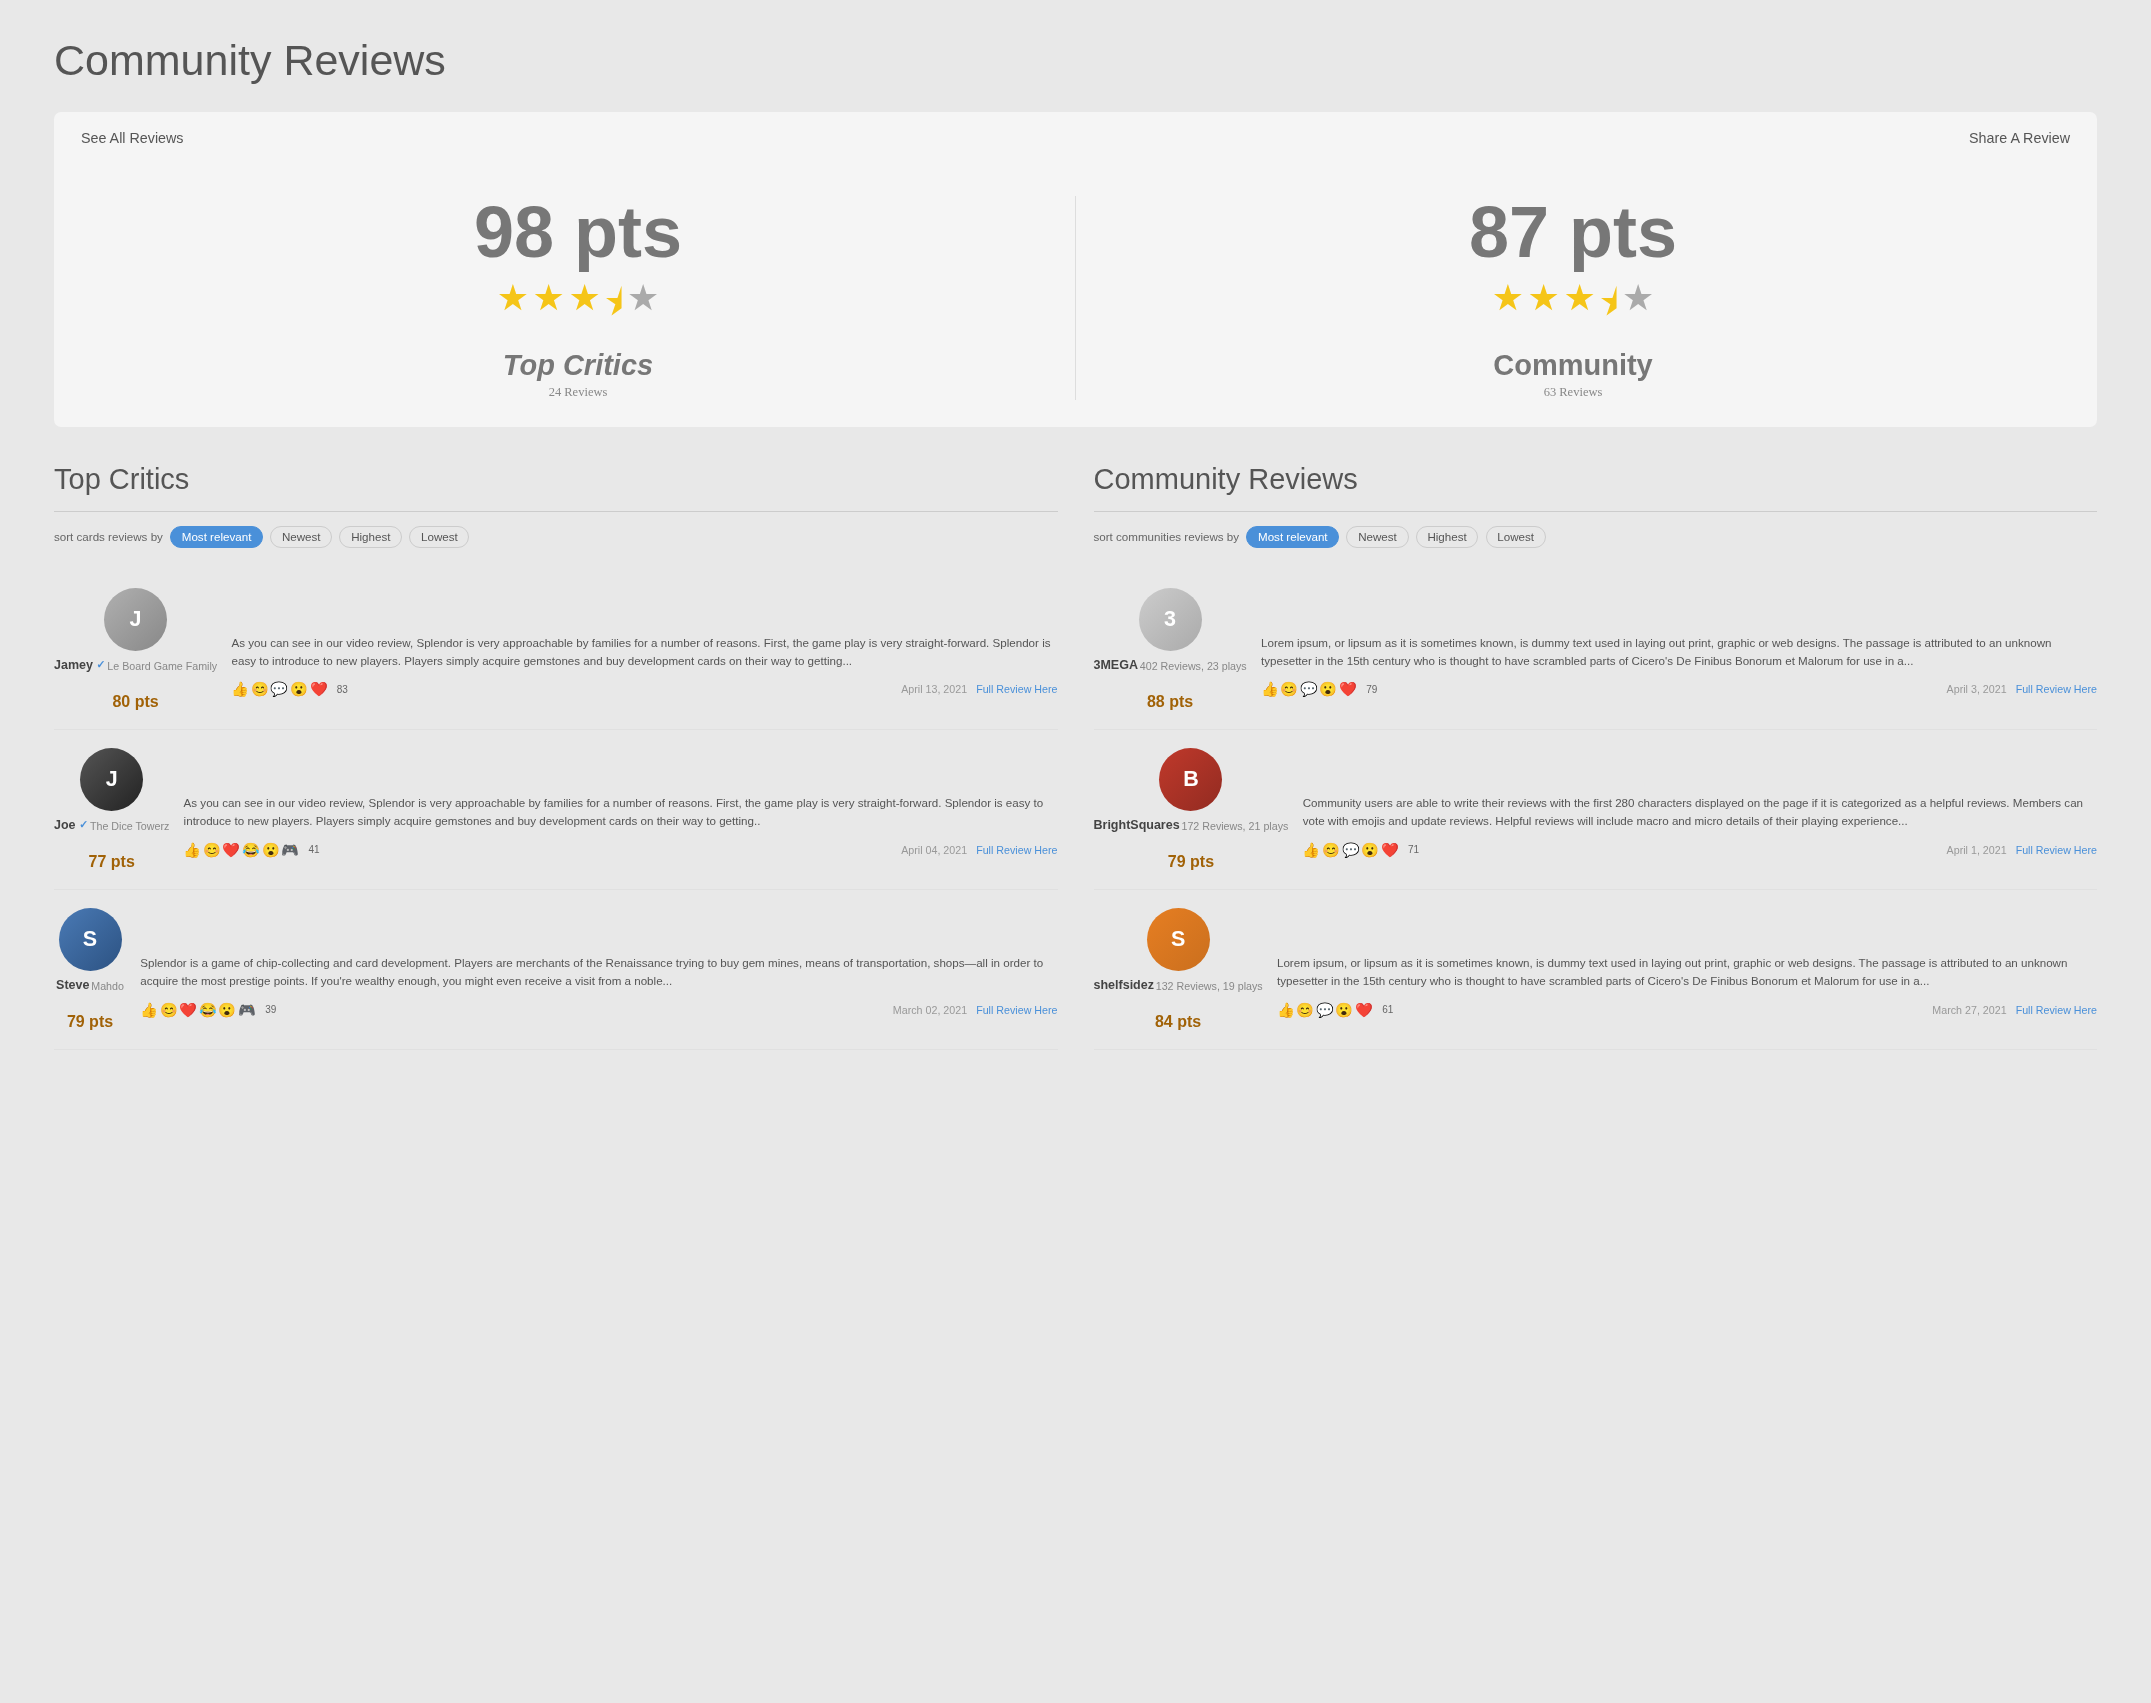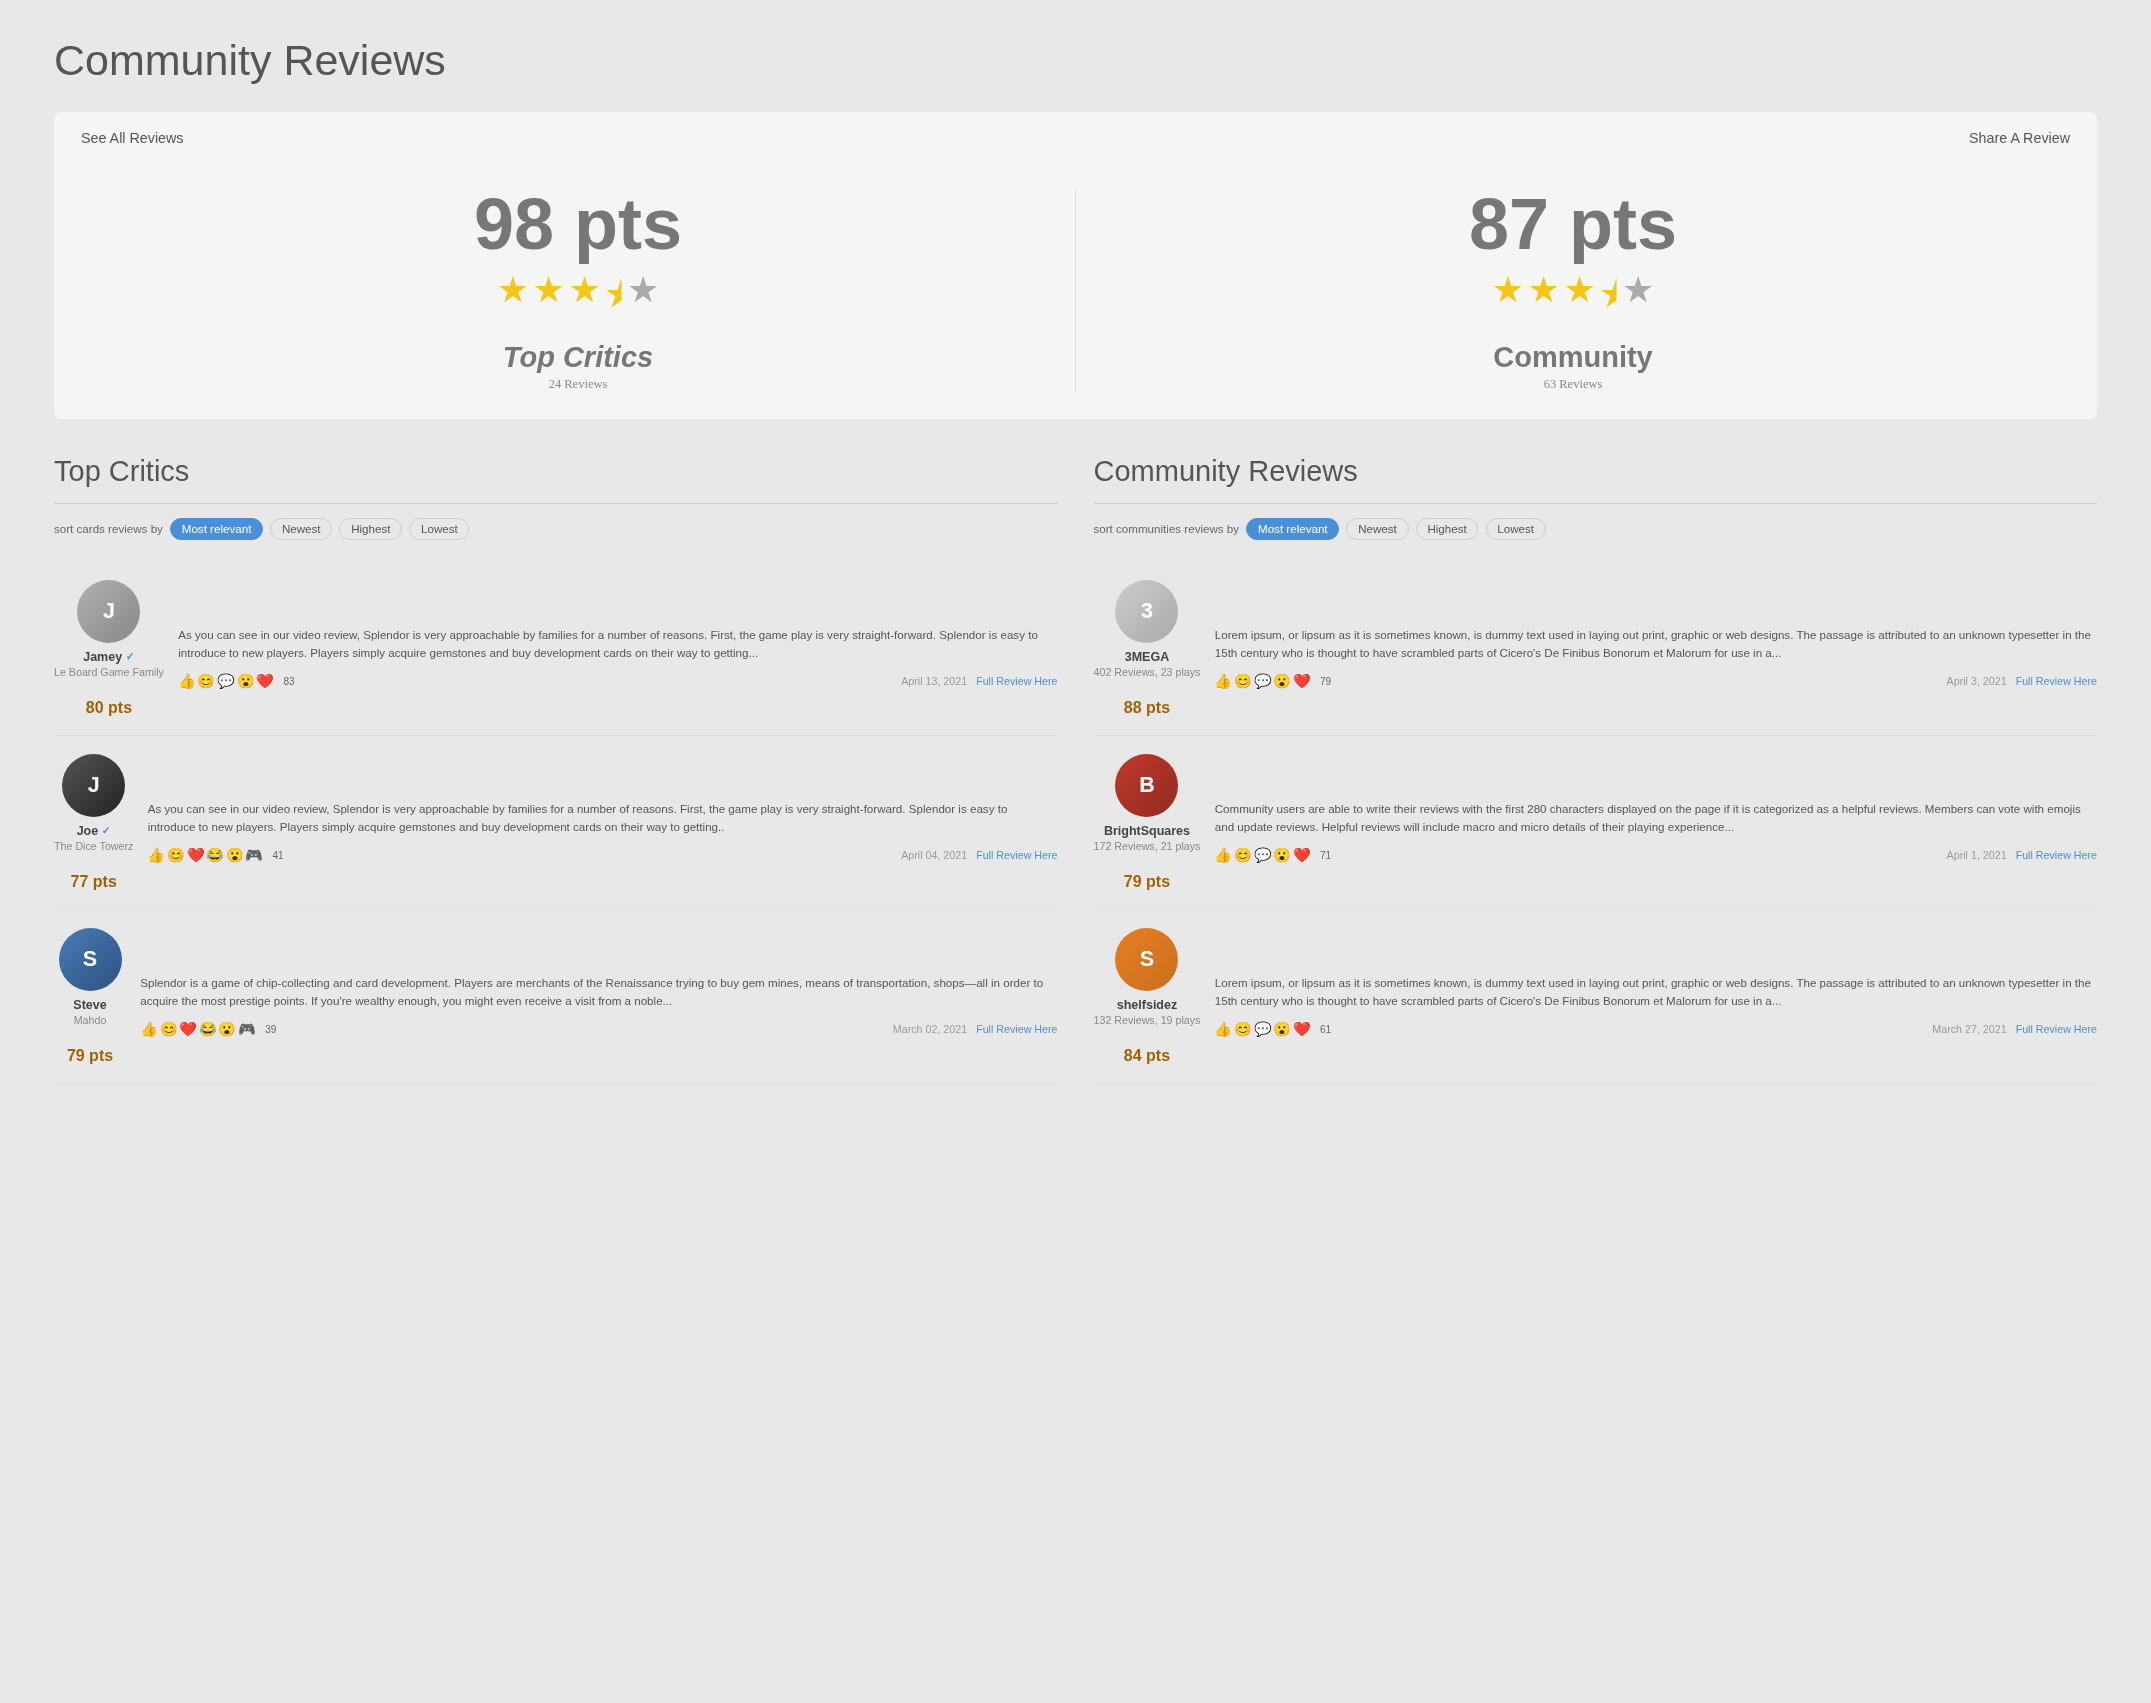--- a/index.html
+++ b/index.html
@@ -19,21 +19,21 @@
       background: #f5f5f5;
       border-radius: 7.2px;
       padding: 18px 27px 27px;
       margin-bottom: 36px;
       display: flex;
       flex-direction: column;
     }
     .score-card-header {
       display: flex;
       justify-content: space-between;
-      margin-bottom: 6px;
+      margin-bottom: 14px;
     }
     .score-card-header a {
       color: #555;
       text-decoration: none;
       font-size: 14.3px;
     }
     .score-sections {
       display: flex;
       justify-content: space-around;
       align-items: center;
@@ -159,22 +159,21 @@
       color: white;
     }
     .avatar-1 { background: linear-gradient(135deg, #b0b0b0, #888); }
     .avatar-2 { background: linear-gradient(135deg, #555, #222); }
     .avatar-3 { background: linear-gradient(135deg, #4a7ab5, #2c5282); }
     .avatar-c1 { background: linear-gradient(135deg, #ccc, #aaa); }
     .avatar-c2 { background: linear-gradient(135deg, #c0392b, #922b21); }
     .avatar-c3 { background: linear-gradient(135deg, #e67e22, #ca6f1e); }
     .reviewer-info {
       display: flex;
-      flex-direction: column;
-      align-items: center;
+      align-items: flex-end;
       gap: 1.8px;
     }
     .reviewer-name {
       font-size: 12.5px;
       font-weight: 600;
       color: #444;
       display: flex;
       align-items: center;
       gap: 3.6px;
     }

